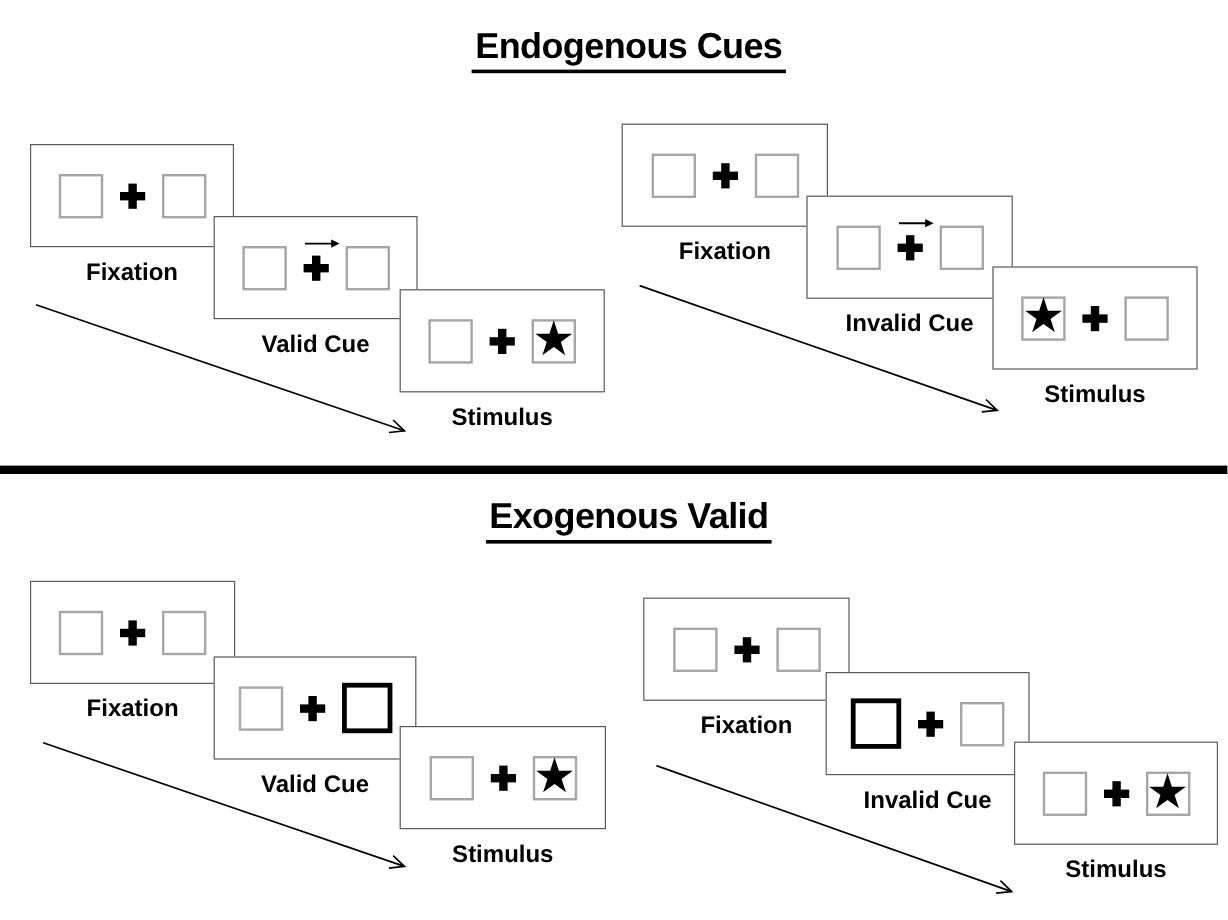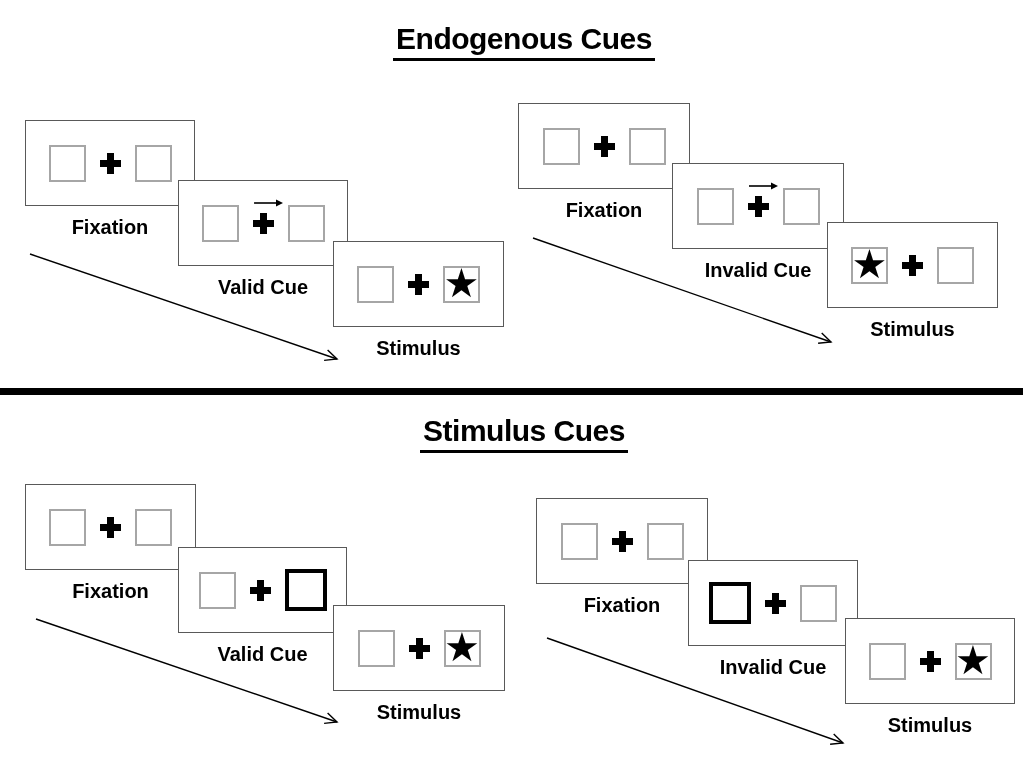--- a/index.html
+++ b/index.html
@@ -128,21 +128,21 @@
   </div>
 
   <svg class="flow-arrow" style="left:531px; top:236px;" width="306" height="112" viewBox="0 0 306 112">
     <line x1="2" y1="2" x2="300" y2="106" stroke="#000" stroke-width="1.4"></line>
     <polyline points="290.7,96.9 300,106 287.1,107.3" fill="none" stroke="#000" stroke-width="1.4"></polyline>
   </svg>
 
   <div class="divider" style="top:388px;"></div>
 
   <div class="section-title" style="top:414px;">
-    <span class="u">Stimulus Cues</span>
+    <span class="u">Exogenous Valid</span>
   </div>
 
   <div class="panel" style="left:25px; top:484px; width:171px; z-index:1;">
     <div class="screen">
       <span class="square"></span>
       <span class="cross"></span>
       <span class="square"></span>
     </div>
     <div class="plabel">Fixation</div>
   </div>

